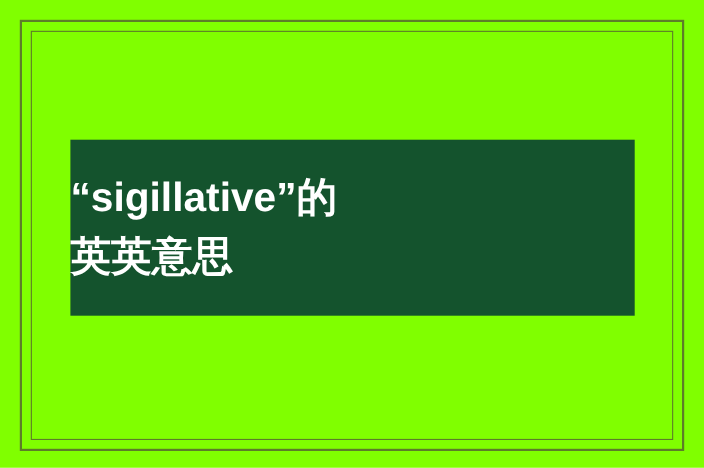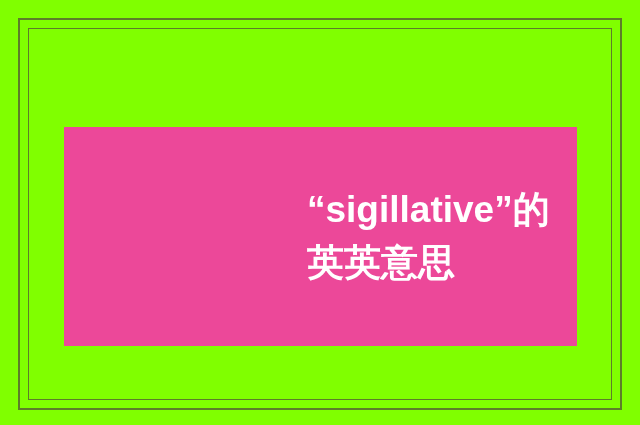--- a/index.html
+++ b/index.html
@@ -41,26 +41,26 @@
     bottom: 25px;
     border: 1px solid #5d7d29;
   }
 
   
   .card {
     position: absolute;
     left: 64px;
     top: 127px;
     width: 513px;
-    height: 219px;
-    background: #ec4899;
+    height: 160px;
+    background: #14532d;
     box-sizing: border-box;
     display: flex;
     align-items: center;
-    justify-content: flex-end;
+    justify-content: flex-start;
   }
 
   .title {
     width: 270px;
     margin: 0;
     color: #ffffff;
     font-size: 37px;
     font-weight: bold;
     line-height: 1.42;
     text-align: left;

